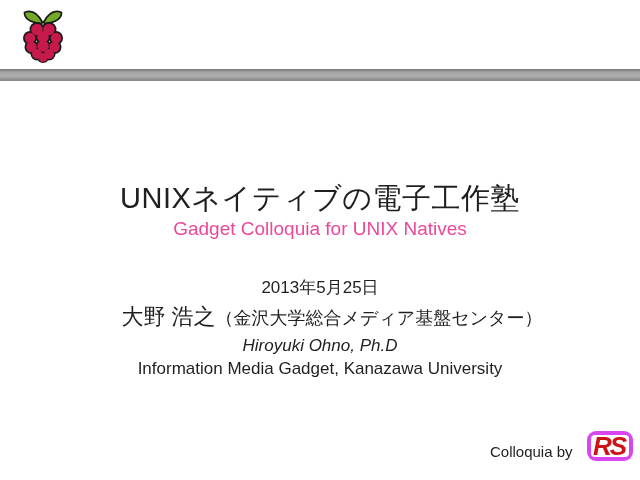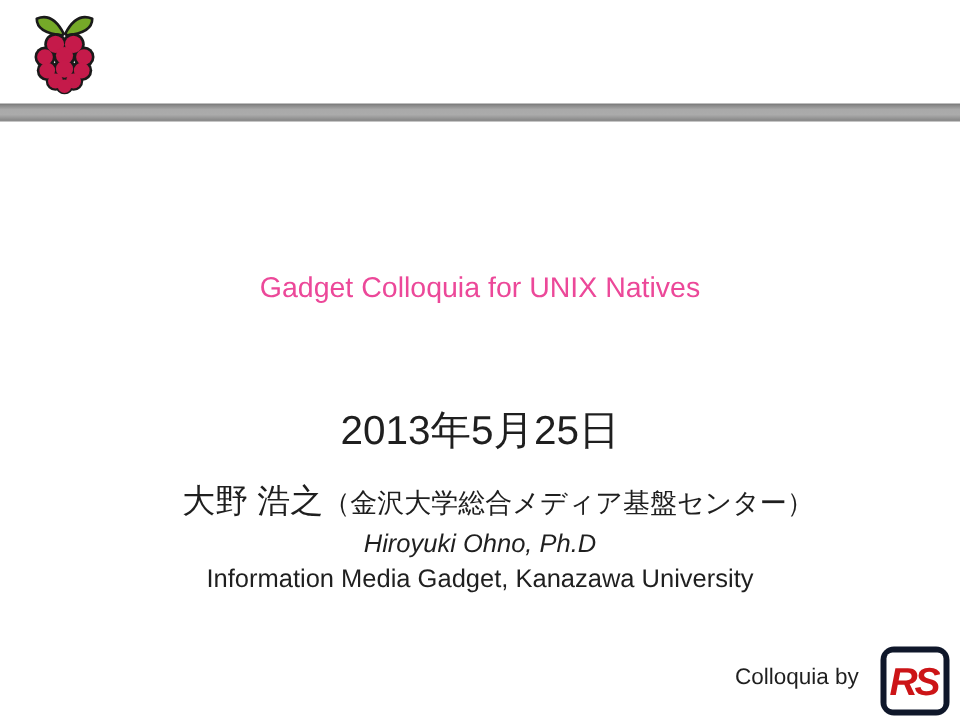--- a/index.html
+++ b/index.html
@@ -62,27 +62,27 @@
   
   .info-block {
     position: absolute;
     left: 0;
     top: 274px;
     width: 640px;
     text-align: center;
     color: #1f1f1f;
   }
   .date-line {
-    font-size: 27px;
+    font-size: 17px;
     line-height: 27px;
   }
   .author-line {
     font-size: 22px;
     line-height: 30px;
-    margin-top: 18px;
+    margin-top: 1px;
     padding-left: 24px;
   }
   .author-affil-ja {
     font-size: 18px;
   }
   .author-en-line {
     font-size: 17px;
     line-height: 22px;
     margin-top: 2px;
     font-style: italic;
@@ -107,22 +107,22 @@
     top: 443px;
     font-size: 15px;
     color: #1f1f1f;
     white-space: nowrap;
   }
   .rs-logo {
     position: absolute;
     left: 587px;
     top: 431px;
     width: 46px;
-    height: 46px;
-    background: #0f172a;
+    height: 30px;
+    background: #d946ef;
     border-radius: 9px;
     box-sizing: border-box;
     padding: 4px;
   }
   .rs-logo-inner {
     width: 100%;
     height: 100%;
     background: #ffffff;
     border-radius: 4px;
     display: flex;
@@ -177,20 +177,21 @@
         <circle cx="38" cy="94" r="10"></circle>
           <circle cx="62" cy="94" r="10"></circle>
         <circle cx="50" cy="101" r="9"></circle>
       </g>
     </svg>
   </div>
 
   <div class="divider-bar"></div>
 
   <div class="title-block">
+    <div class="title-ja">UNIXネイティブの電子工作塾</div>
     <div class="title-en">Gadget Colloquia for UNIX Natives</div>
   </div>
 
   <div class="info-block">
     <div class="date-line">2013年5月25日</div>
     <div class="author-line"><span>大野 浩之</span><span class="author-affil-ja">（金沢大学総合メディア基盤センター）</span></div>
     <div class="author-en-line">Hiroyuki Ohno, Ph.D</div>
     <div class="affil-en-line">Information Media Gadget, Kanazawa University</div>
   </div>
 

